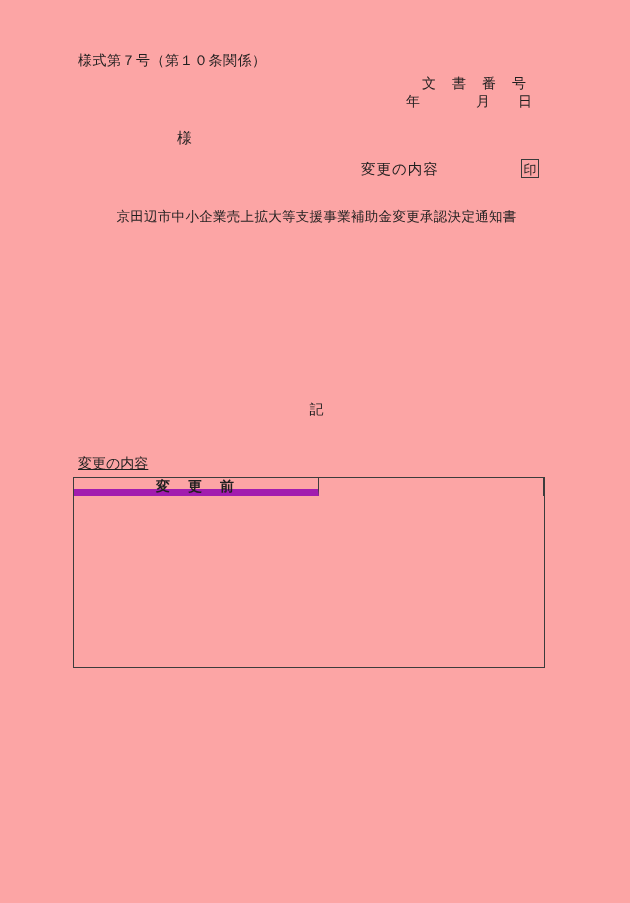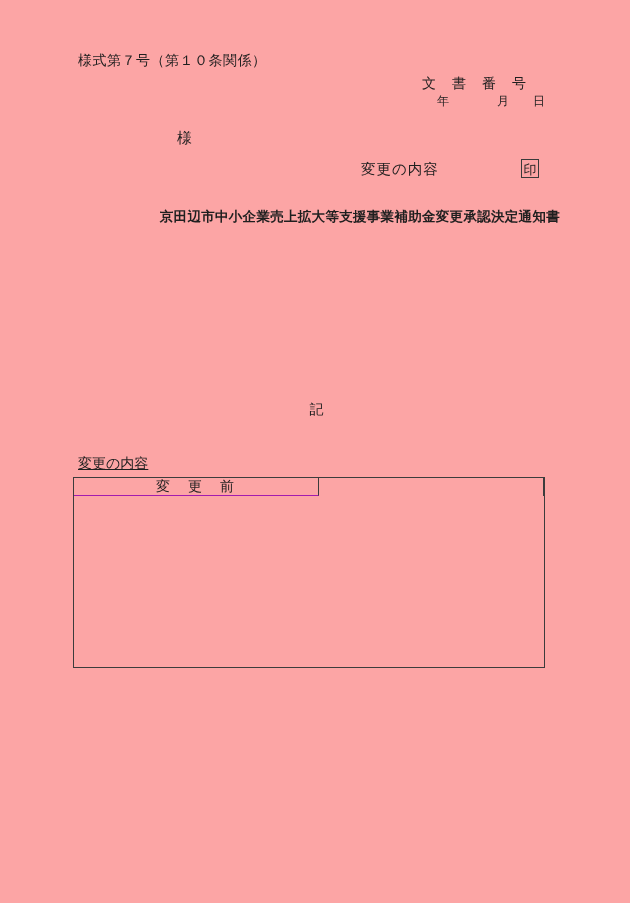--- a/index.html
+++ b/index.html
@@ -22,22 +22,22 @@
     left: 78px; top: 52px;
     font-size: 14px;
     letter-spacing: 0.5px;
   }
   .doc-number {
     left: 422px; top: 75px;
     font-size: 14px;
     letter-spacing: 1px;
   }
   .date-line {
-    left: 437px; top: 93px;
-    font-size: 12px;
+    left: 406px; top: 93px;
+    font-size: 14px;
   }
   .honorific {
     left: 177px; top: 129px;
     font-size: 15px;
   }
   .sender-name {
     left: 361px; top: 160px;
     font-size: 14.5px;
     letter-spacing: 1px;
   }
@@ -47,24 +47,23 @@
     border: 1px solid #3a3a3a;
     font-size: 13px;
     line-height: 19px;
     text-align: center;
     box-sizing: border-box;
     white-space: normal;
   }
   .doc-title {
     left: 73px; top: 208px;
     width: 487px;
-    text-align: right;
+    text-align: center;
     font-size: 13.5px;
     letter-spacing: 0.3px;
-    font-weight: bold;
   }
   .body-paragraph {
     left: 73px; top: 260px;
     width: 492px;
     font-size: 14px;
     line-height: 33px;
   }
   .body-line { white-space: pre; }
   .record-marker {
     left: 73px; top: 401px;
@@ -82,26 +81,27 @@
     left: 73px; top: 477px;
     width: 472px; height: 191px;
     border: 1px solid #3c3c3c;
     box-sizing: border-box;
     display: grid;
     grid-template-columns: 245px 1fr;
     grid-template-rows: 18px 1fr;
     background: transparent;
   }
   .chg-table .th {
-    border-bottom: 1px solid #a21caf;
+    border-bottom: 7px solid #a21caf;
     font-size: 14px;
     letter-spacing: 2px;
     text-align: center;
     line-height: 17px;
     box-sizing: border-box;
+    font-weight: bold;
   }
   .chg-table .col-left {
     border-right: 1px solid #3c3c3c;
     box-sizing: border-box;
   }
   .chg-table .td {
     box-sizing: border-box;
   }
 </style>
 </head>

